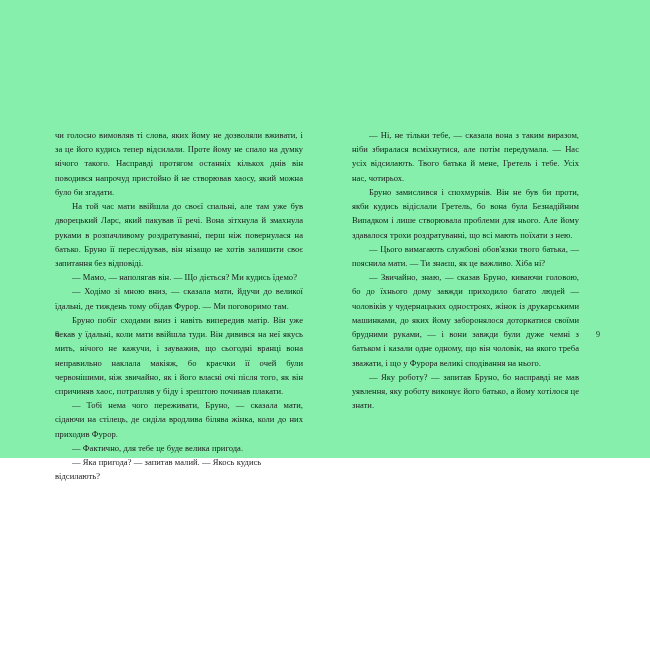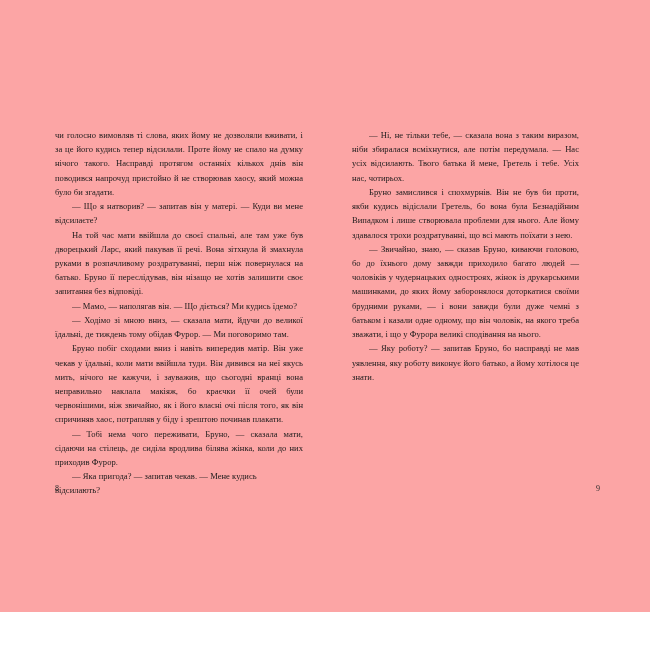--- a/index.html
+++ b/index.html
@@ -20,23 +20,23 @@
     height: 650px;
     background: #ffffff;
     display: flex;
     flex-direction: row;
     align-items: stretch;
     box-sizing: border-box;
   }
   .page {
     position: relative;
     width: 325px;
-    height: 612px;
+    height: 458px;
     box-sizing: border-box;
-    background: #fca5a5;
+    background: #86efac;
   }
   .page-left {
     padding: 128px 22px 0 55px;
   }
   .page-right {
     padding: 128px 71px 0 27px;
   }
   .text-block {
     font-size: 8.55px;
     line-height: 14.22px;
@@ -86,36 +86,37 @@
   }
 </style>
 </head>
 <body>
 
 <div class="book-spread">
 
   <div class="page page-left">
     <div class="text-block">
       <p class="para-cont">чи голосно вимовляв ті слова, яких йому не дозволяли вживати, і за це його кудись тепер відсилали. Проте йому не спало на думку нічого такого. Насправді протягом останніх кількох днів він поводився напрочуд пристойно й не створював хаосу, який можна було би згадати.</p>
-      <p class="para">— Що я натворив? — запитав він у матері. — Куди ви мене відсилаєте?</p>
       <p class="para">На той час мати ввійшла до своєї спальні, але там уже був дворецький Ларс, який пакував її речі. Вона зітхнула й змахнула руками в розпачливому роздратуванні, перш ніж повернулася на батько. Бруно її переслідував, він нізащо не хотів залишити своє запитання без відповіді.</p>
       <p class="para">— Мамо, — наполягав він. — Що діється? Ми кудись їдемо?</p>
       <p class="para">— Ходімо зі мною вниз, — сказала мати, йдучи до великої їдальні, де тиждень тому обідав Фурор. — Ми поговоримо там.</p>
       <p class="para">Бруно побіг сходами вниз і навіть випередив матір. Він уже чекав у їдальні, коли мати ввійшла туди. Він дивився на неї якусь мить, нічого не кажучи, і зауважив, що сьогодні вранці вона неправильно наклала макіяж, бо краєчки її очей були червонішими, ніж звичайно, як і його власні очі після того, як він спричиняв хаос, потрапляв у біду і зрештою починав плакати.</p>
       <p class="para">— Тобі нема чого переживати, Бруно, — сказала мати, сідаючи на стілець, де сиділа вродлива білява жінка, коли до них приходив Фурор.</p>
-      <p class="para para-last-left">— Яка пригода? — запитав чекав. — Мене кудись відсилають?</p>
+      <p class="para">— Фактично, для тебе це буде велика пригода.</p>
+      <p class="para para-last-left">— Яка пригода? — запитав малий. — Якось кудись відсилають?</p>
     </div>
     <div class="page-number page-number-left">8</div>
   </div>
 
   <div class="gutter"></div>
 
   <div class="page page-right">
     <div class="text-block">
       <p class="para">— Ні, не тільки тебе, — сказала вона з таким виразом, ніби збиралася всміхнутися, але потім передумала. — Нас усіх відсилають. Твого батька й мене, Гретель і тебе. Усіх нас, чотирьох.</p>
       <p class="para">Бруно замислився і спохмурнів. Він не був би проти, якби кудись відіслали Гретель, бо вона була Безнадійним Випадком і лише створювала проблеми для нього. Але йому здавалося трохи роздратуванні, що всі мають поїхати з нею.</p>
+      <p class="para">— Цього вимагають службові обов'язки твого батька, — пояснила мати. — Ти знаєш, як це важливо. Хіба ні?</p>
       <p class="para">— Звичайно, знаю, — сказав Бруно, киваючи головою, бо до їхнього дому завжди приходило багато людей — чоловіків у чудернацьких одностроях, жінок із друкарськими машинками, до яких йому заборонялося доторкатися своїми брудними руками, — і вони завжди були дуже чемні з батьком і казали одне одному, що він чоловік, на якого треба зважати, і що у Фурора великі сподівання на нього.</p>
       <p class="para">— Яку роботу? — запитав Бруно, бо насправді не мав уявлення, яку роботу виконує його батько, а йому хотілося це знати.</p>
     </div>
     <div class="page-number page-number-right">9</div>
   </div>
 
 </div>
 
 </body></html>

